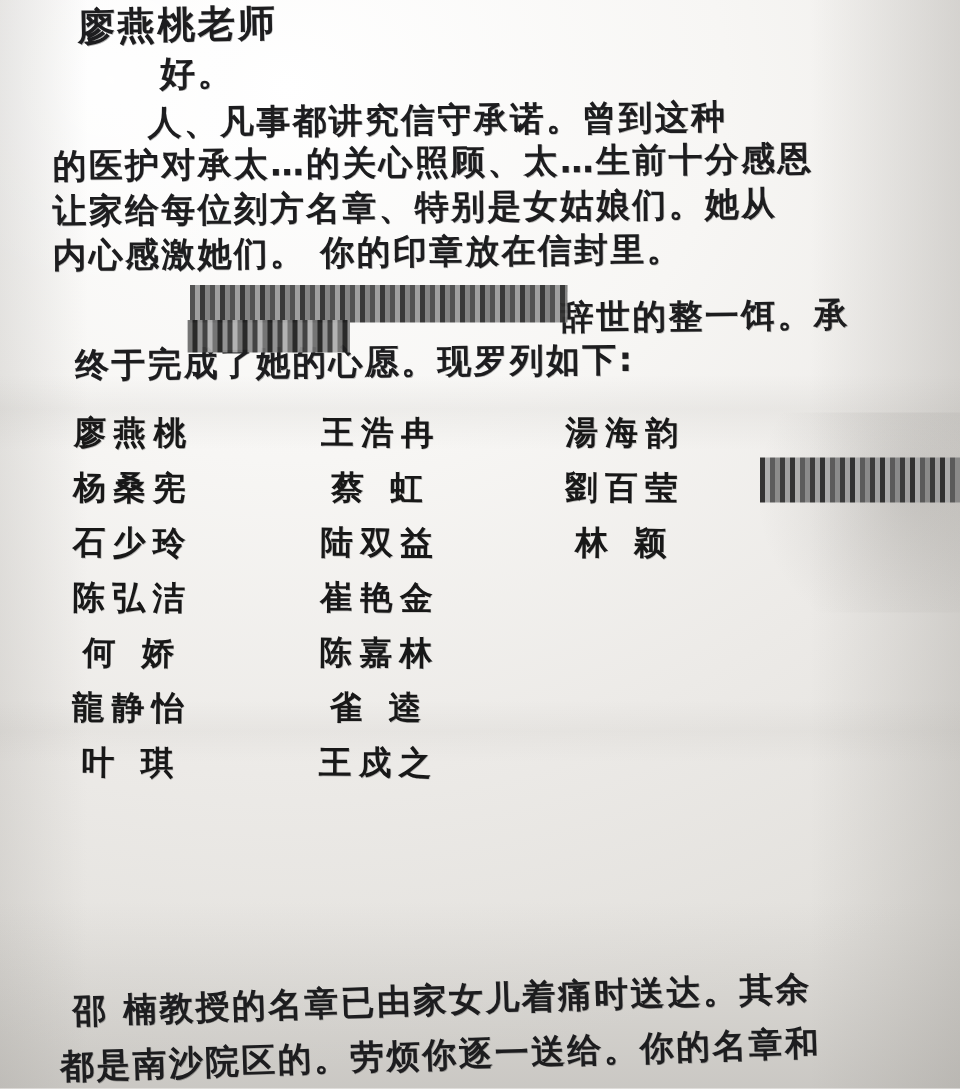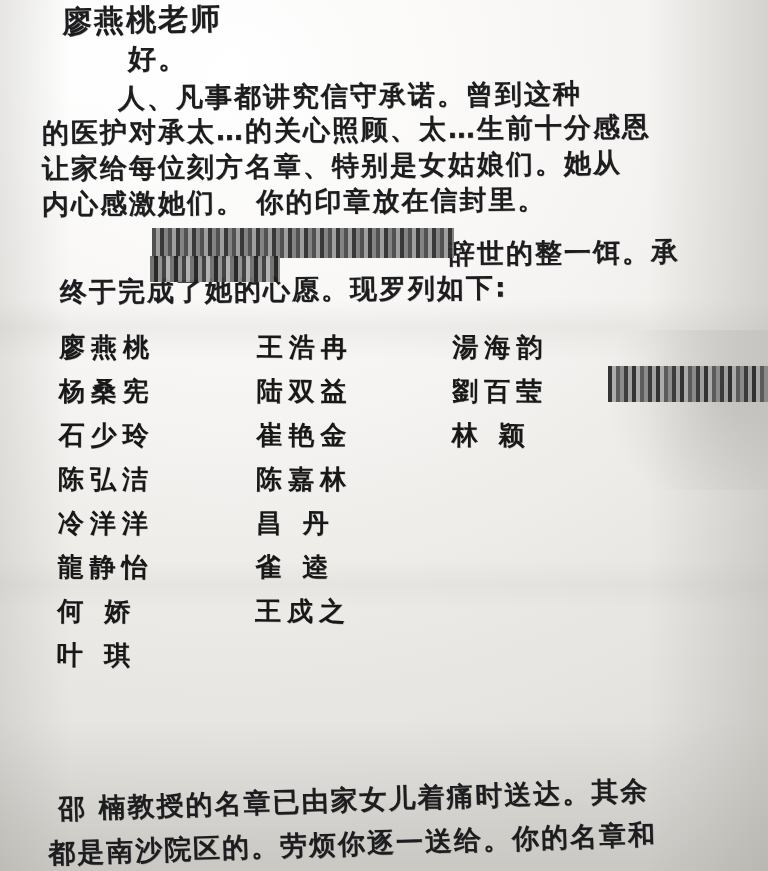--- a/index.html
+++ b/index.html
@@ -82,21 +82,21 @@
   .names-col {
     position: absolute;
     color: #181818;
     font-family: "DejaVu Sans", sans-serif;
     font-weight: 700;
     font-size: 26px;
     line-height: 44px;
     letter-spacing: 6px;
     text-shadow: 0.5px 0.5px 0 rgba(40,40,40,0.3);
   }
-  .names-col div { white-space: nowrap; }
+  .names-col div { white-space: nowrap; text-align: center; }
 
   
   .redact {
     position: absolute;
     background-image:
       linear-gradient(90deg, #4a4a4a 25%, #9b9b9b 25%, #9b9b9b 50%, #2e2e2e 50%, #2e2e2e 75%, #7d7d7d 75%),
       linear-gradient(0deg, rgba(255,255,255,0.18) 50%, rgba(0,0,0,0.12) 50%);
     background-size: 16px 100%, 100% 12px;
     filter: blur(0.6px);
     opacity: 0.95;
@@ -146,32 +146,31 @@
 
     <div class="redact" style="left:152px; top:228px; width:302px; height:30px;"></div>
     <div class="redact r2" style="left:150px; top:256px; width:130px; height:26px;"></div>
     <div class="redact r3" style="left:608px; top:366px; width:160px; height:36px;"></div>
 
     <div class="names-col slant-d" style="left:58px; top:325px;">
       <div>廖燕桃</div>
       <div>杨桑宪</div>
       <div>石少玲</div>
       <div>陈弘洁</div>
-      <div>冷洋洋</div>
+      <div>何 娇</div>
       <div>龍静怡</div>
-      <div>何 娇</div>
       <div>叶 琪</div>
     </div>
 
     <div class="names-col slant-d" style="left:256px; top:325px;">
       <div>王浩冉</div>
+      <div>蔡 虹</div>
       <div>陆双益</div>
       <div>崔艳金</div>
       <div>陈嘉林</div>
-      <div>昌 丹</div>
       <div>雀 逵</div>
       <div>王戍之</div>
     </div>
 
     <div class="names-col slant-d" style="left:452px; top:325px;">
       <div>湯海韵</div>
       <div>劉百莹</div>
       <div>林 颖</div>
     </div>
 

